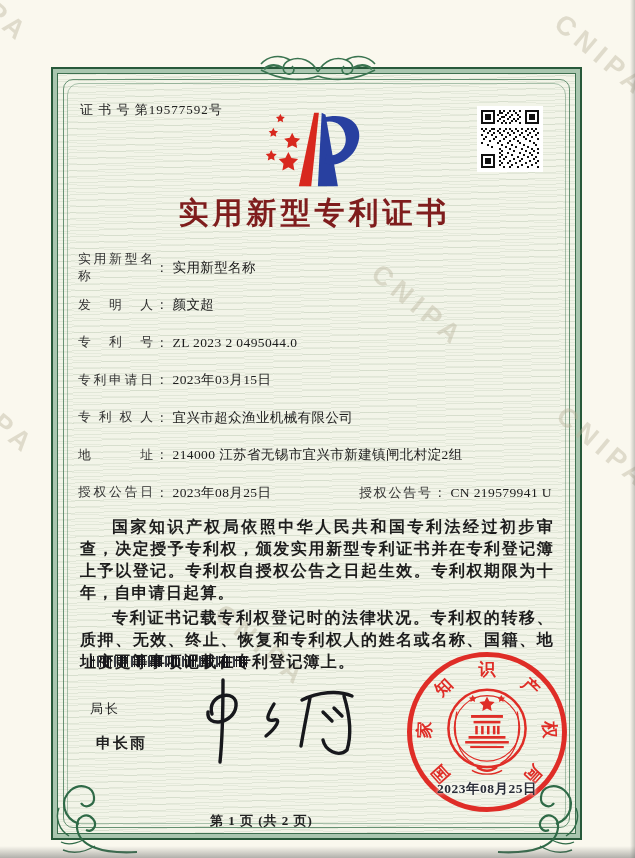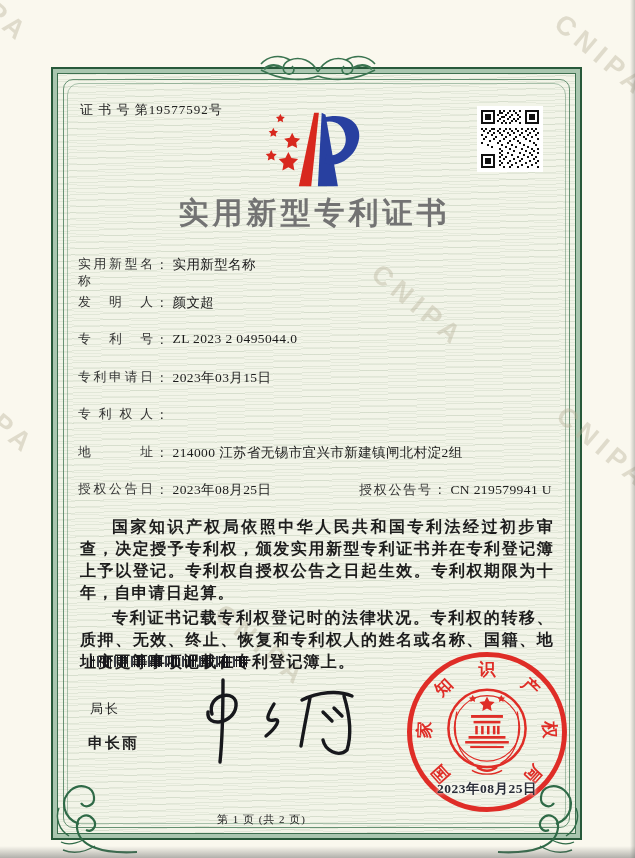--- a/index.html
+++ b/index.html
@@ -21,24 +21,24 @@
 
   
   .wm{position:absolute;z-index:2;font-family:"Liberation Sans","DejaVu Sans",sans-serif;
       font-weight:bold;font-size:27px;letter-spacing:6px;color:rgba(186,178,156,0.42);
       transform:rotate(40deg);transform-origin:left top;white-space:nowrap;pointer-events:none;}
 
   
   .content{position:absolute;inset:0;z-index:3;border-radius:21px;}
   .cert-no{position:absolute;left:80px;top:101px;font-size:13px;color:#222;letter-spacing:1px;}
   .title{position:absolute;left:51px;top:193px;width:527px;text-align:center;
-         font-size:30px;font-weight:bold;color:#737373;letter-spacing:4px;}
+         font-size:30px;font-weight:bold;color:#7f1d1d;letter-spacing:4px;}
 
   .fields{position:absolute;left:78px;top:256px;width:474px;display:flex;flex-direction:column;gap:14.5px;}
-  .frow{display:flex;align-items:flex-start;height:23px;font-size:13.5px;color:#1c1c1c;}
+  .frow{display:flex;align-items:center;height:23px;font-size:13.5px;color:#1c1c1c;}
   .flabel{display:inline-block;width:75px;font-size:12.8px;color:#333;
           text-align:justify;text-align-last:justify;text-justify:inter-character;}
   .fcolon{margin:0 4px 0 2px;color:#333;}
   .fvalue{letter-spacing:0.4px;}
   .fgroup2{margin-left:auto;display:flex;align-items:baseline;}
   .flabel2{display:inline-block;width:72px;font-size:13px;color:#333;
            text-align:justify;text-align-last:justify;text-justify:inter-character;}
 
   .paras{position:absolute;left:80px;top:516px;width:474px;font-size:16px;line-height:22px;
          color:#1d1d1d;text-align:justify;letter-spacing:1.2px;font-weight:600;}
@@ -47,37 +47,37 @@
   .barcode{position:absolute;left:90px;top:656px;width:158px;height:11px;
     background:repeating-linear-gradient(90deg,
       #17171c 0 2px, rgba(0,0,0,0) 2px 3px,
       #17171c 3px 4px, rgba(0,0,0,0) 4px 7px,
       #3a3d44 7px 9px, rgba(0,0,0,0) 9px 10px,
       #17171c 10px 11px, rgba(0,0,0,0) 11px 13px,
       #17171c 13px 16px, rgba(0,0,0,0) 16px 17px);}
 
   .signer-role{position:absolute;left:90px;top:700px;font-size:13px;font-weight:normal;color:#222;
     letter-spacing:2px;font-family:"Liberation Sans","DejaVu Sans",sans-serif;}
-  .signer-name{position:absolute;left:88px;top:734px;font-size:15px;font-weight:bold;color:#222;
+  .signer-name{position:absolute;left:96px;top:734px;font-size:15px;font-weight:bold;color:#222;
     letter-spacing:2px;font-family:"Liberation Sans","DejaVu Sans",sans-serif;}
   .signature{position:absolute;left:182px;top:674px;}
 
   
   .seal{position:absolute;left:407px;top:652px;width:160px;height:160px;z-index:4;opacity:0.95;}
   .seal-ring{position:absolute;inset:0;border:5px solid #df231d;border-radius:50%;}
   .seal-char{position:absolute;left:50%;top:50%;width:20px;height:20px;margin:-10px 0 0 -10px;
     font-size:17px;font-weight:bold;color:#df231d;text-align:center;line-height:20px;
     transform:rotate(var(--a)) translateY(-62px);}
   .seal-emblem{position:absolute;left:50%;top:50%;transform:translate(-50%,-52%);}
   .seal-date{position:absolute;left:-14px;right:-14px;bottom:14px;text-align:center;
     font-size:13.5px;font-weight:600;color:#20242f;letter-spacing:0.5px;
     text-shadow:0 0 3px rgba(255,255,255,0.95), 0 0 5px rgba(255,255,255,0.8);}
 
   .footer{position:absolute;left:51px;top:812px;width:421px;text-align:center;
-    font-size:11px;color:#222;letter-spacing:1px;}
+    font-size:13px;color:#222;letter-spacing:1px;font-weight:bold;}
 
   
   .scan-bottom{position:absolute;left:0;right:0;bottom:0;height:12px;z-index:9;
     background:linear-gradient(to bottom, rgba(0,0,0,0), rgba(105,105,105,0.5));}
   .scan-right{position:absolute;top:0;bottom:0;right:0;width:5px;z-index:9;
     background:linear-gradient(to left, rgba(95,95,95,0.35), rgba(0,0,0,0));}
 </style>
 </head>
 <body>
 
@@ -209,20 +209,21 @@
           <span class="fvalue">ZL 2023 2 0495044.0</span>
       </div>
       <div class="frow">
         <span class="flabel">专利申请日</span>
           <span class="fcolon">：</span>
           <span class="fvalue">2023年03月15日</span>
       </div>
       <div class="frow">
         <span class="flabel">专利权人</span>
           <span class="fcolon">：</span>
+          <span class="fvalue">宜兴市超众渔业机械有限公司</span>
       </div>
       <div class="frow">
         <span class="flabel">地址</span>
           <span class="fcolon">：</span>
           <span class="fvalue">214000 江苏省无锡市宜兴市新建镇闸北村淀2组</span>
       </div>
       <div class="frow">
         <span class="flabel">授权公告日</span>
           <span class="fcolon">：</span>
           <span class="fvalue">2023年08月25日</span>

